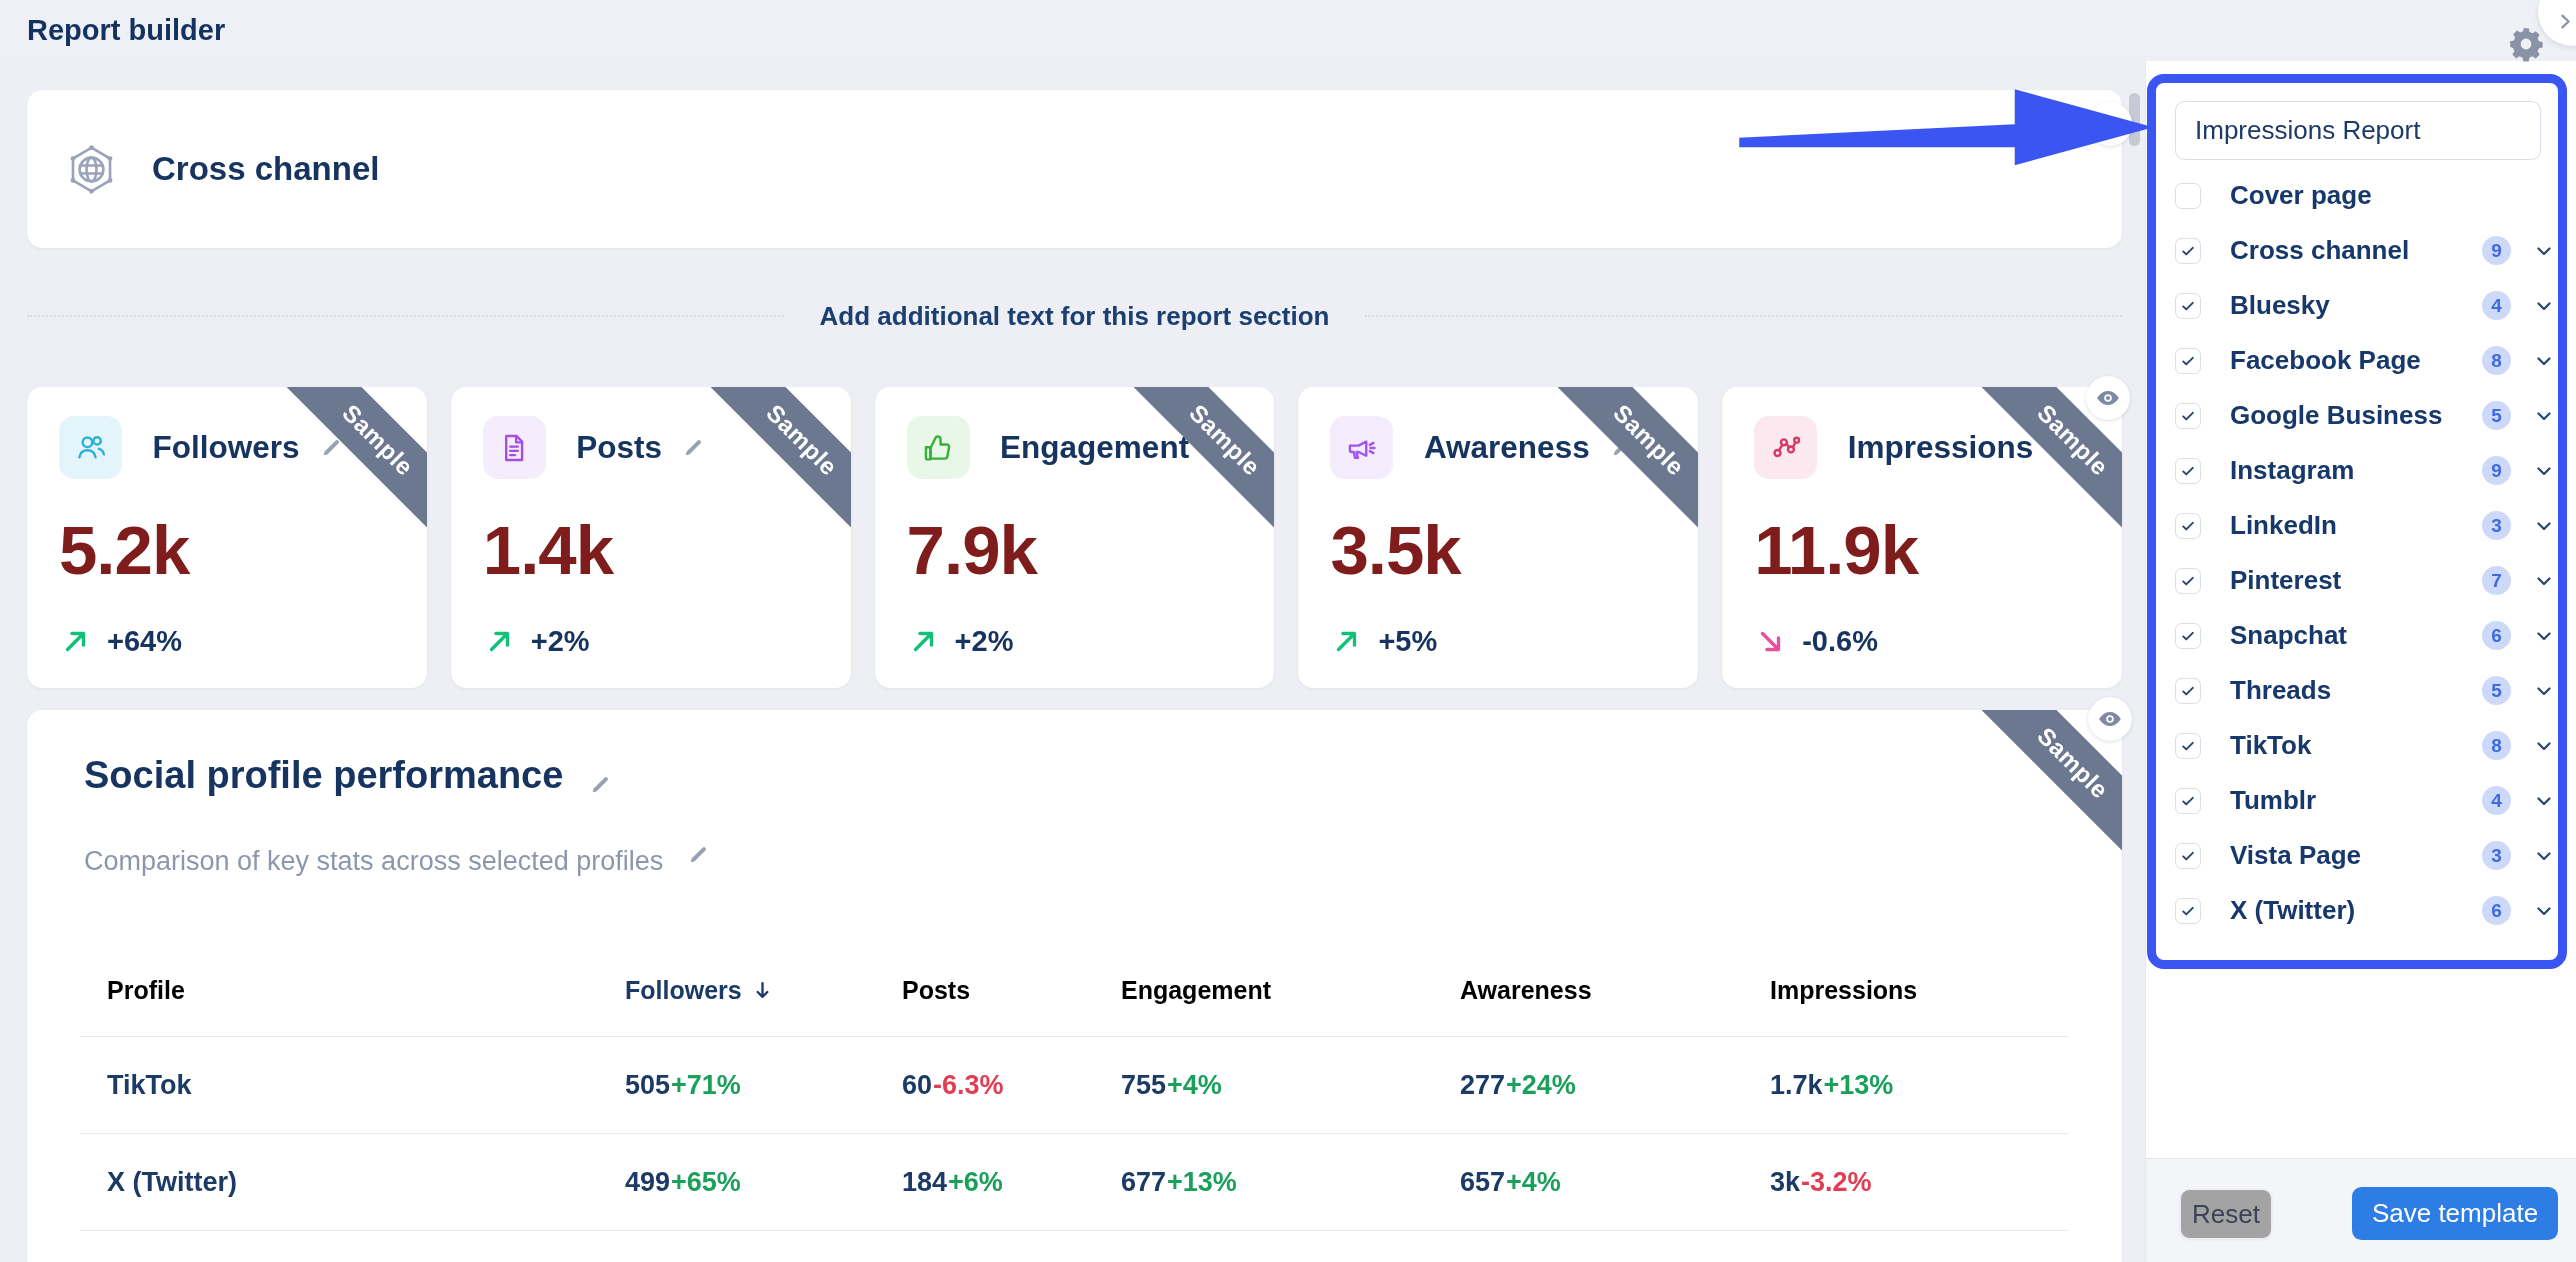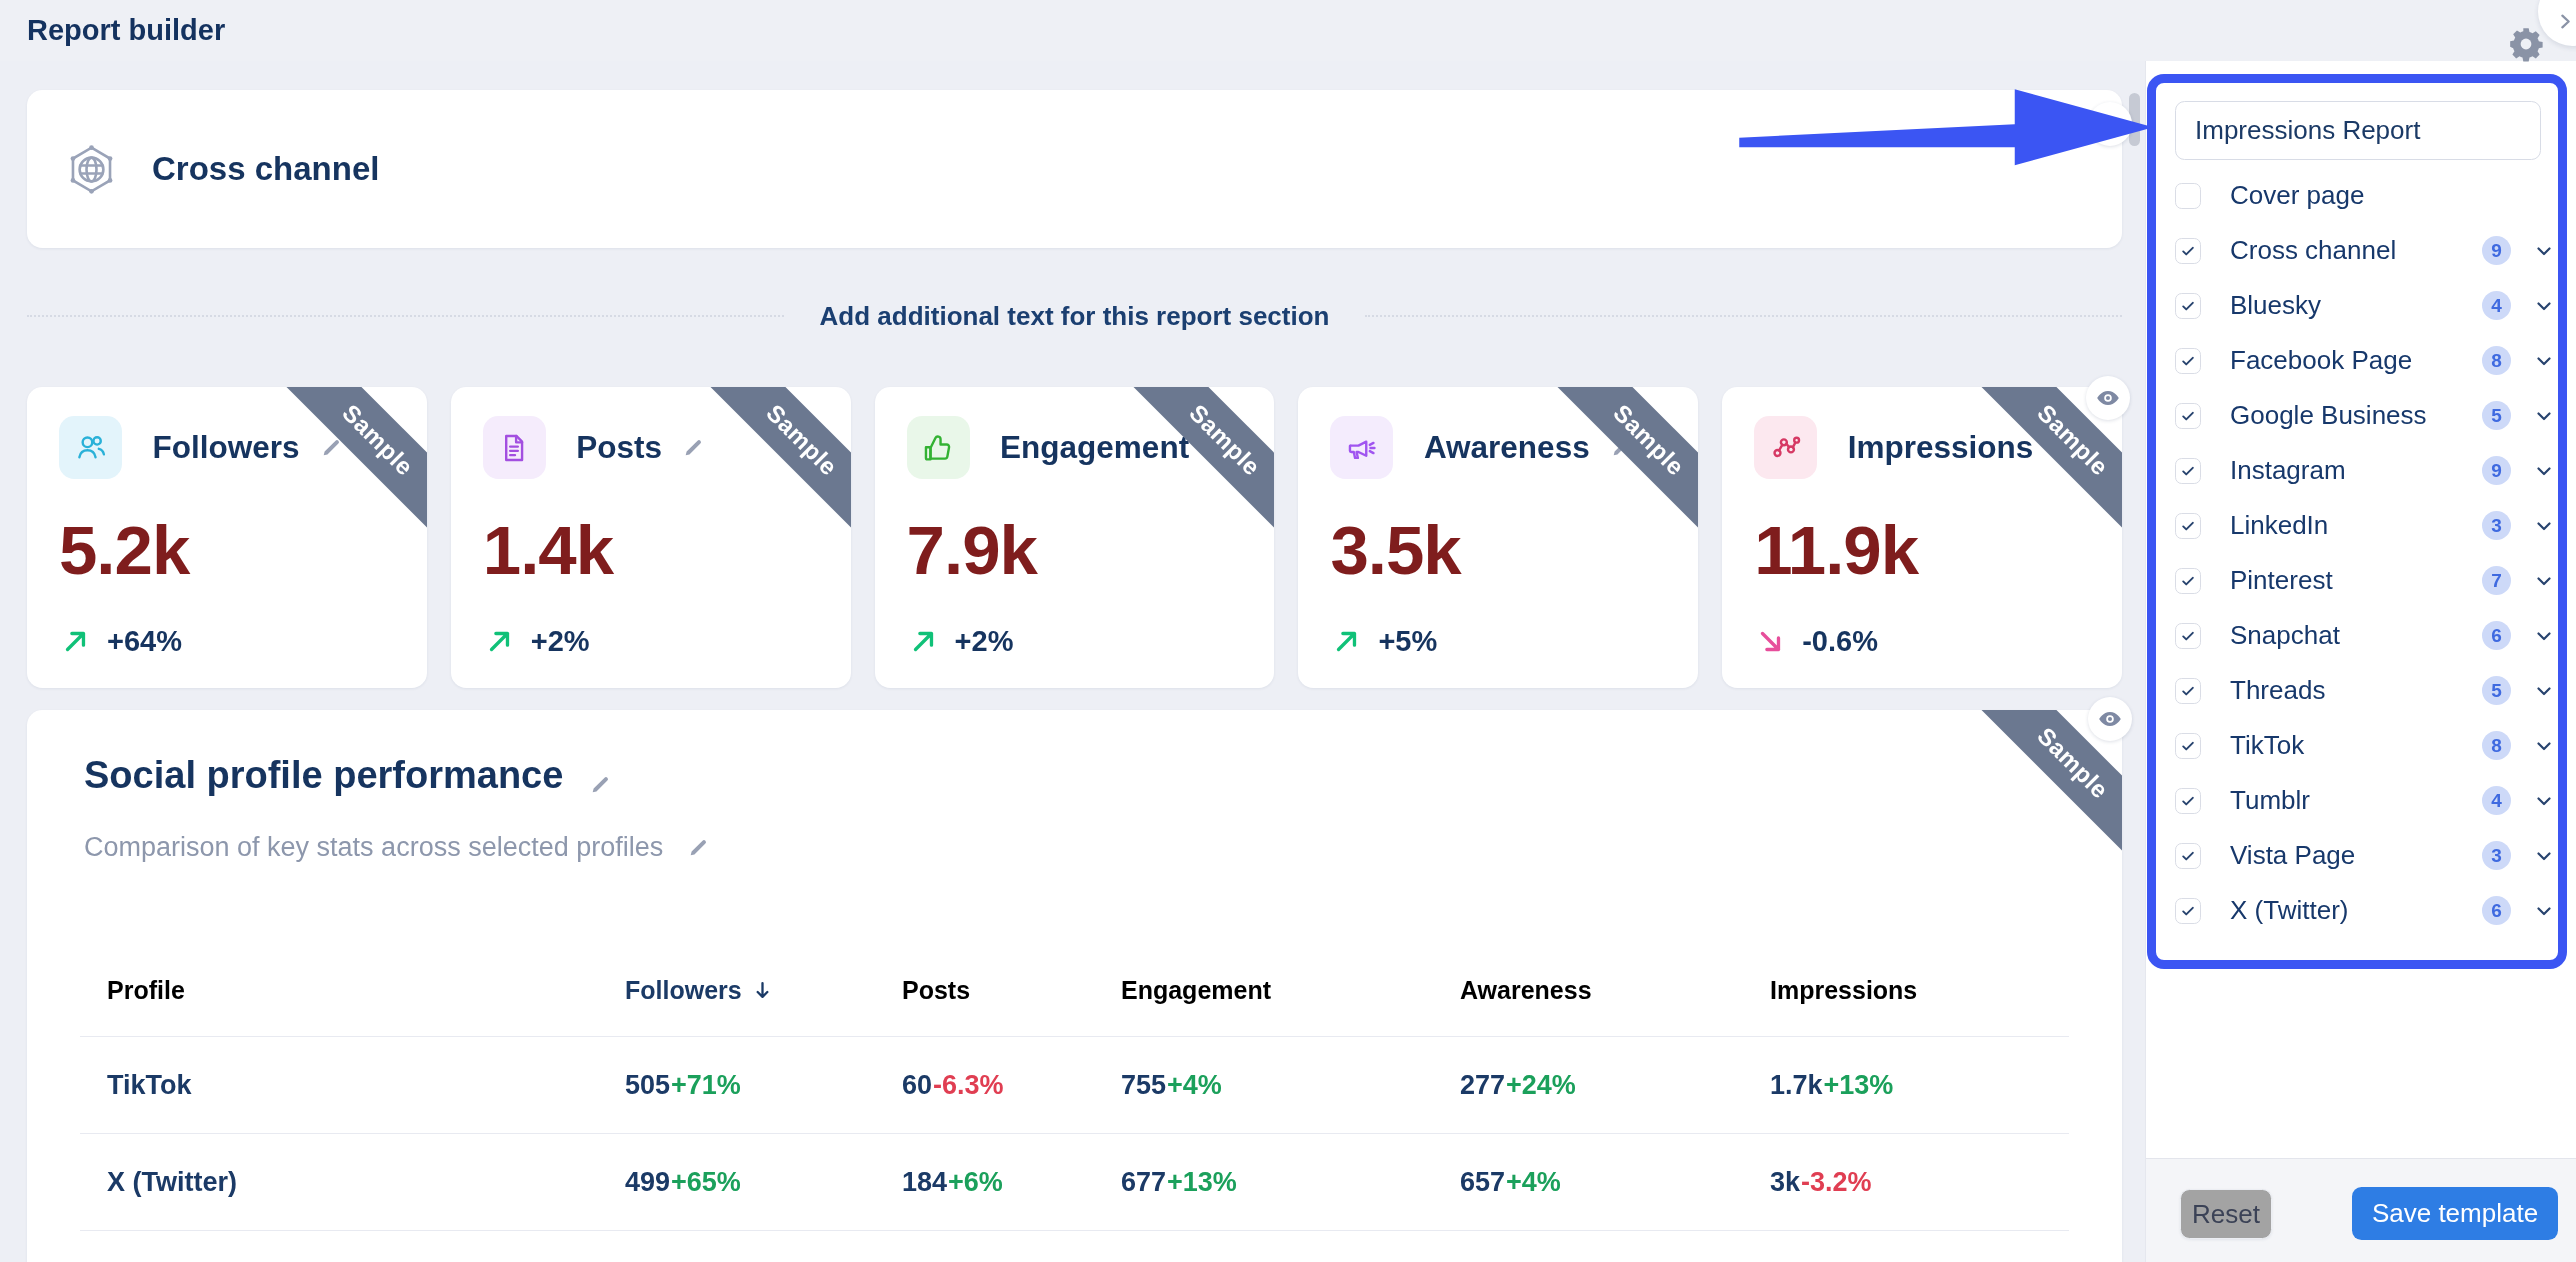--- a/index.html
+++ b/index.html
@@ -52,21 +52,21 @@
   .ribbon span { position:absolute; top:27px; right:-61px; width:221px; transform:rotate(45deg);
     background:#6b7890; color:#fff; text-align:center; font-size:24px; font-weight:600;
     padding:12.4px 0; letter-spacing:0.5px; }
 
   
   .social-card { position:absolute; left:27px; top:649px; width:2095px; height:649px; background:#fff;
     border-radius:15.3px; box-shadow:0 1px 2.9px rgba(20,40,80,.07); overflow:hidden; }
   .social-title-row { position:absolute; left:57px; top:44px; display:flex; align-items:flex-end; gap:25px; }
   .social-title { font-size:38px; font-weight:700; color:#16345f; }
   .social-sub-row { position:absolute; left:57px; top:122px; display:flex; align-items:center; gap:23px; }
-  .social-subtitle { font-size:27px; color:#8d97ac; }
+  .social-subtitle { font-size:27px; color:#8d97ac;margin-top:14px; }
   .social-sub-row .pencil, .social-title-row .pencil { margin-left:0; }
 
   .table { position:absolute; left:53px; right:53px; top:235px; }
   .trow { display:grid; grid-template-columns:518px 277px 219px 339px 310px 1fr; align-items:center; padding-left:27px; }
   .thead { height:92px; border-bottom:1px solid #e8eaf1; }
   .th { font-size:25px; font-weight:600; color:#000000; display:flex; align-items:center; gap:9.5px; }
   .th.sorted { color:#1b3a66; font-weight:700; }
   .th .sort-icon { width:23px; height:23px; color:#1b3a66; }
   .tr { height:97px; border-bottom:1px solid #e8eaf1; }
   .profile-name { font-size:27px; font-weight:600; color:#1b3a66; }
@@ -85,21 +85,21 @@
   
   .panel { position:absolute; left:2145px; top:61px; width:431px; bottom:0; background:#fff; border-left:1px solid #e5e7ee; }
   .report-name-input { position:absolute; left:29px; top:40px; width:366px; height:59px; border:1.4px solid #d8dce6;
     border-radius:9.5px; padding:0 19px; font-size:26px; color:#1b3a66; background:#fff; outline:none;
     font-family:"Liberation Sans", sans-serif; }
   .panel-list { position:absolute; left:0; top:107px; width:431px; }
   .p-item { display:flex; align-items:center; height:55px; padding:0 23px 0 29px; cursor:pointer; }
   .checkbox { width:26px; height:26px; border:1.4px solid #dadde6; border-radius:6.7px; background:#fff;
     display:flex; align-items:center; justify-content:center; flex:none; }
   .checkbox svg { width:16px; height:16px; color:#27436e; }
-  .p-label { margin-left:29px; font-size:26px; color:#17386b; white-space:nowrap; }
+  .p-label { margin-left:29px; font-size:26px; color:#17386b; white-space:nowrap;font-weight:bold; }
   .badge { margin-left:auto; width:29px; height:29px; border-radius:50%; background:#cdd9f8; color:#3f6ae0;
     font-size:19px; font-weight:600; display:flex; align-items:center; justify-content:center; flex:none; }
   .chev { margin-left:23px; width:20px; height:20px; color:#27436e; flex:none; cursor:pointer; }
   .panel-footer { position:absolute; left:0; bottom:0; width:431px; height:104px; background:#f4f5f8; border-top:1px solid #e3e5ec; }
   .reset-btn { position:absolute; left:34px; top:30px; width:92px; height:50px; background:#a3a3a3; border:1px solid #eceef3;
     border-radius:9.5px; box-shadow:0 1px 2.9px rgba(30,50,90,.08); font-size:26px; color:#3b4256;
     font-family:"Liberation Sans", sans-serif; cursor:pointer; }
   .save-btn { position:absolute; left:206px; top:28px; width:206px; height:53px; background:#2e7de4; border:none;
     border-radius:9.5px; font-size:26px; color:#fff; font-family:"Liberation Sans", sans-serif; cursor:pointer; }
 

